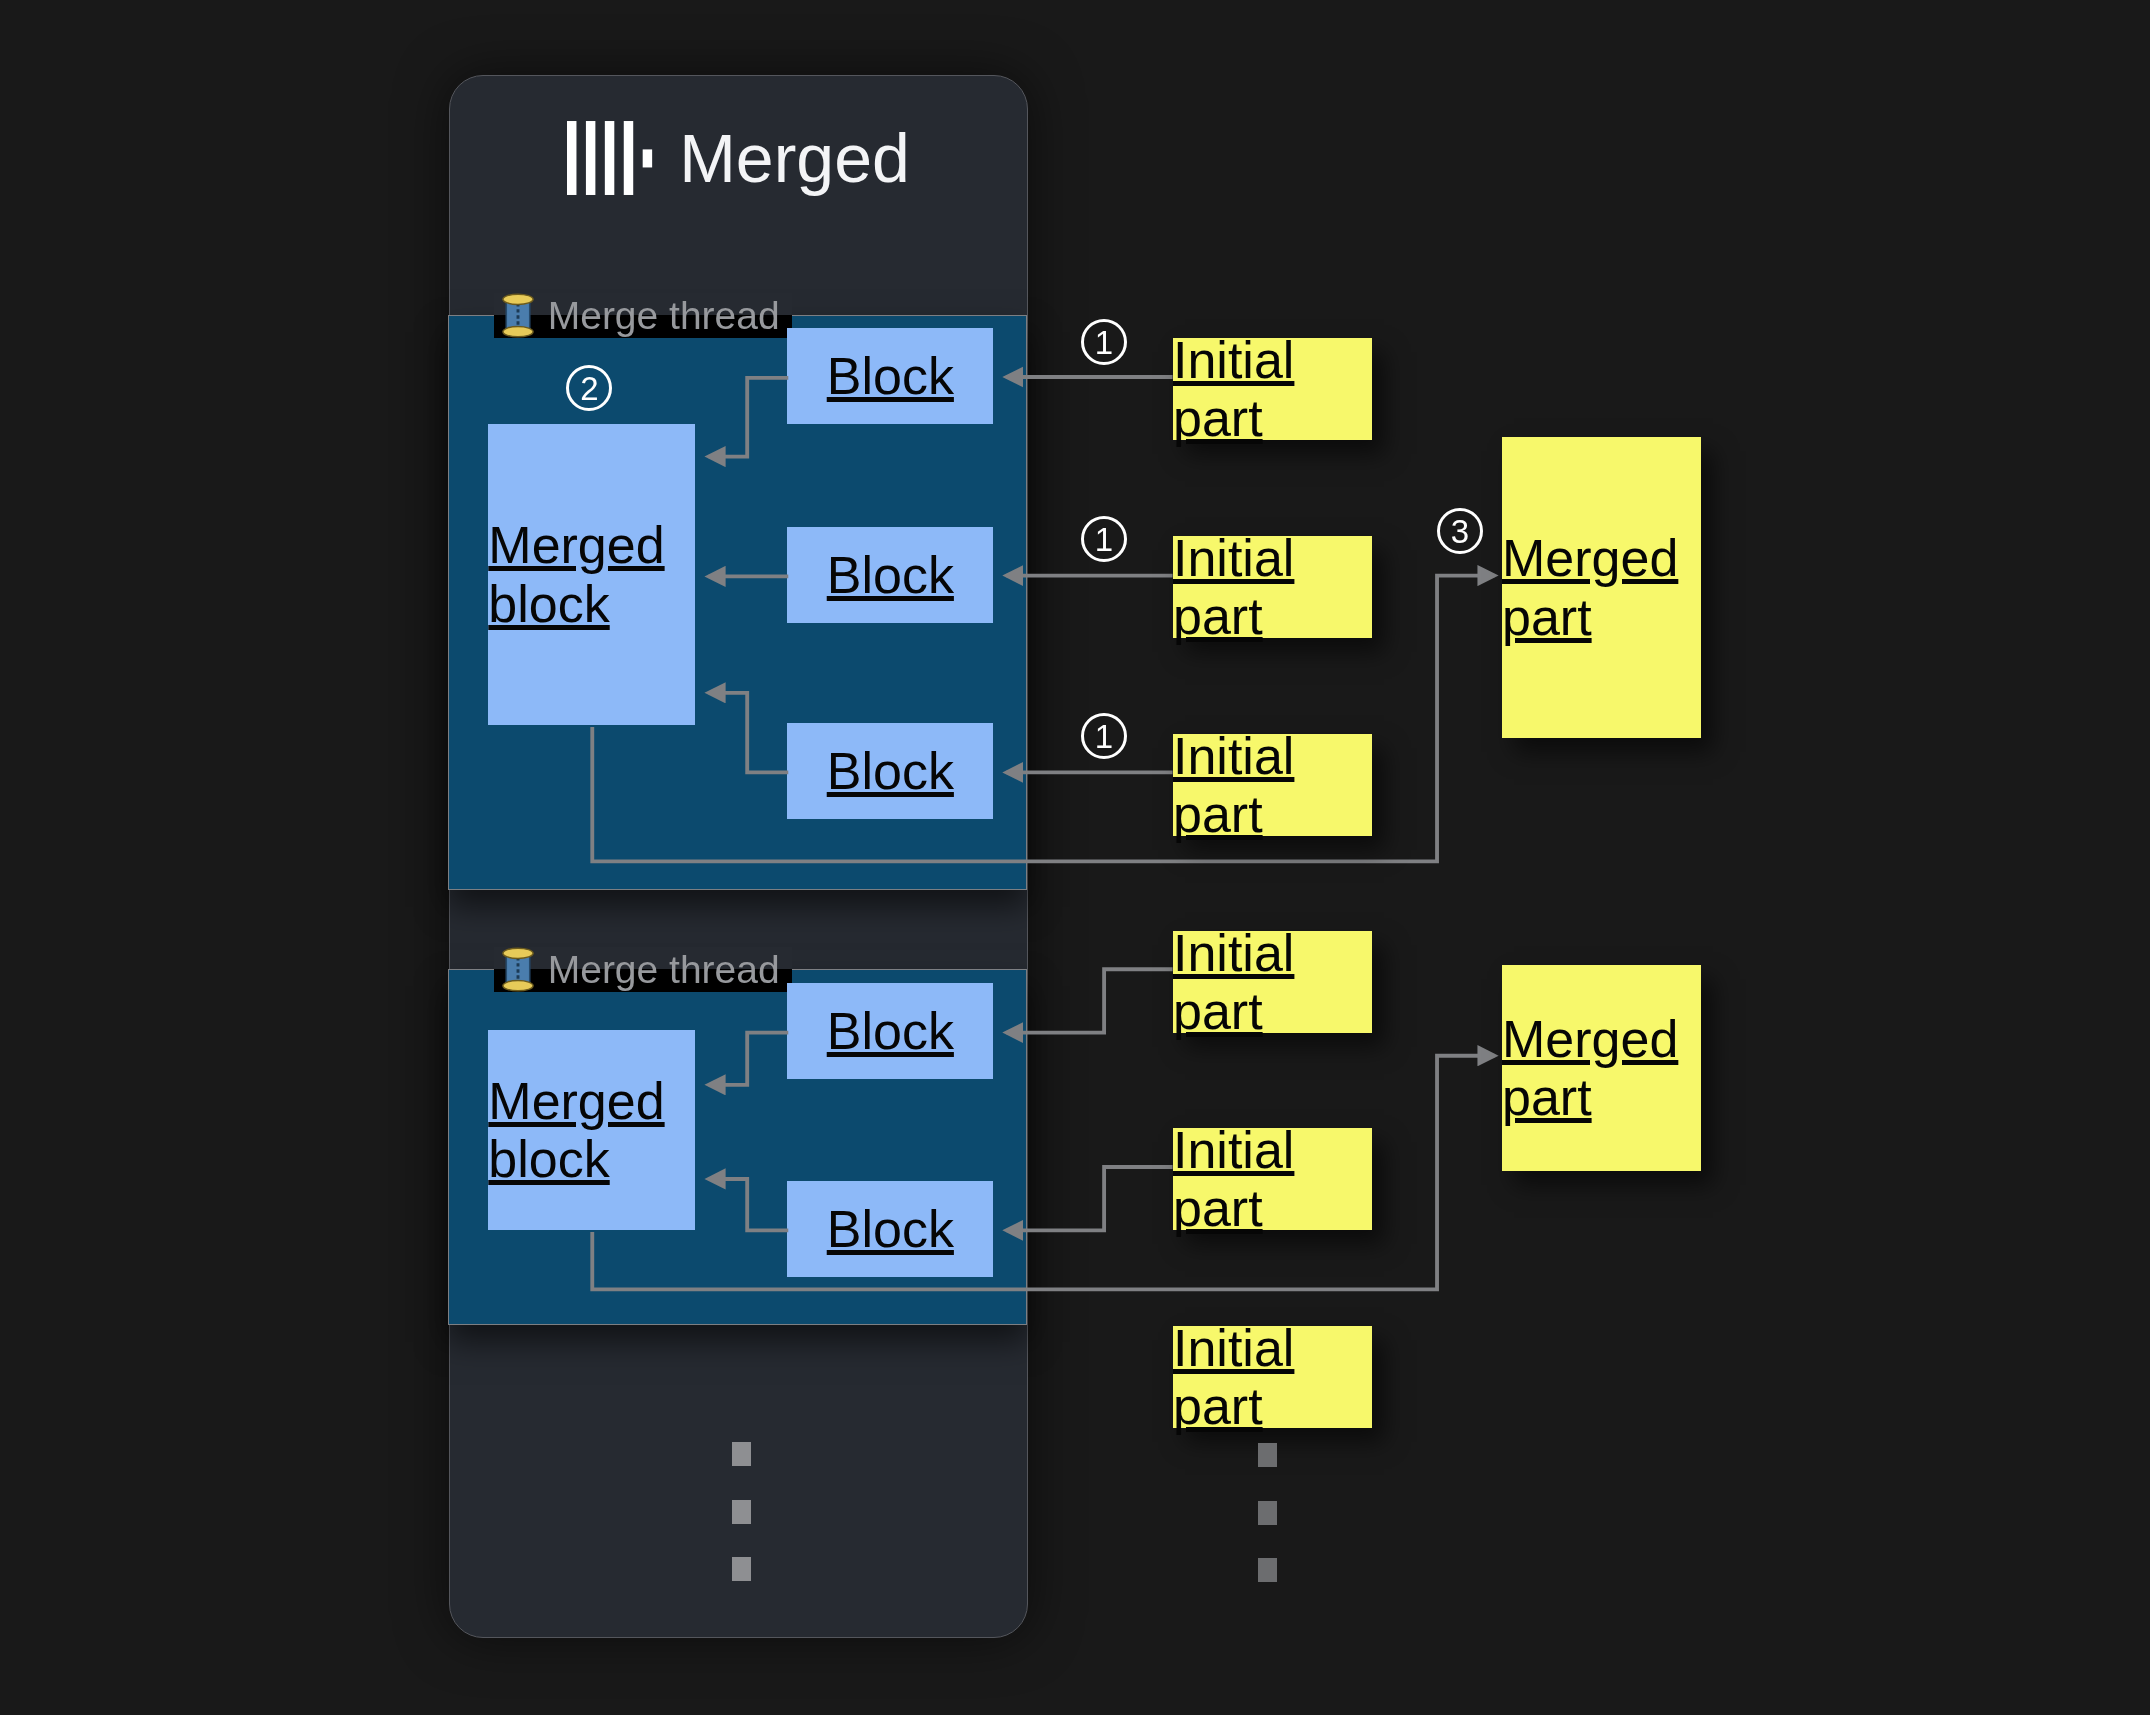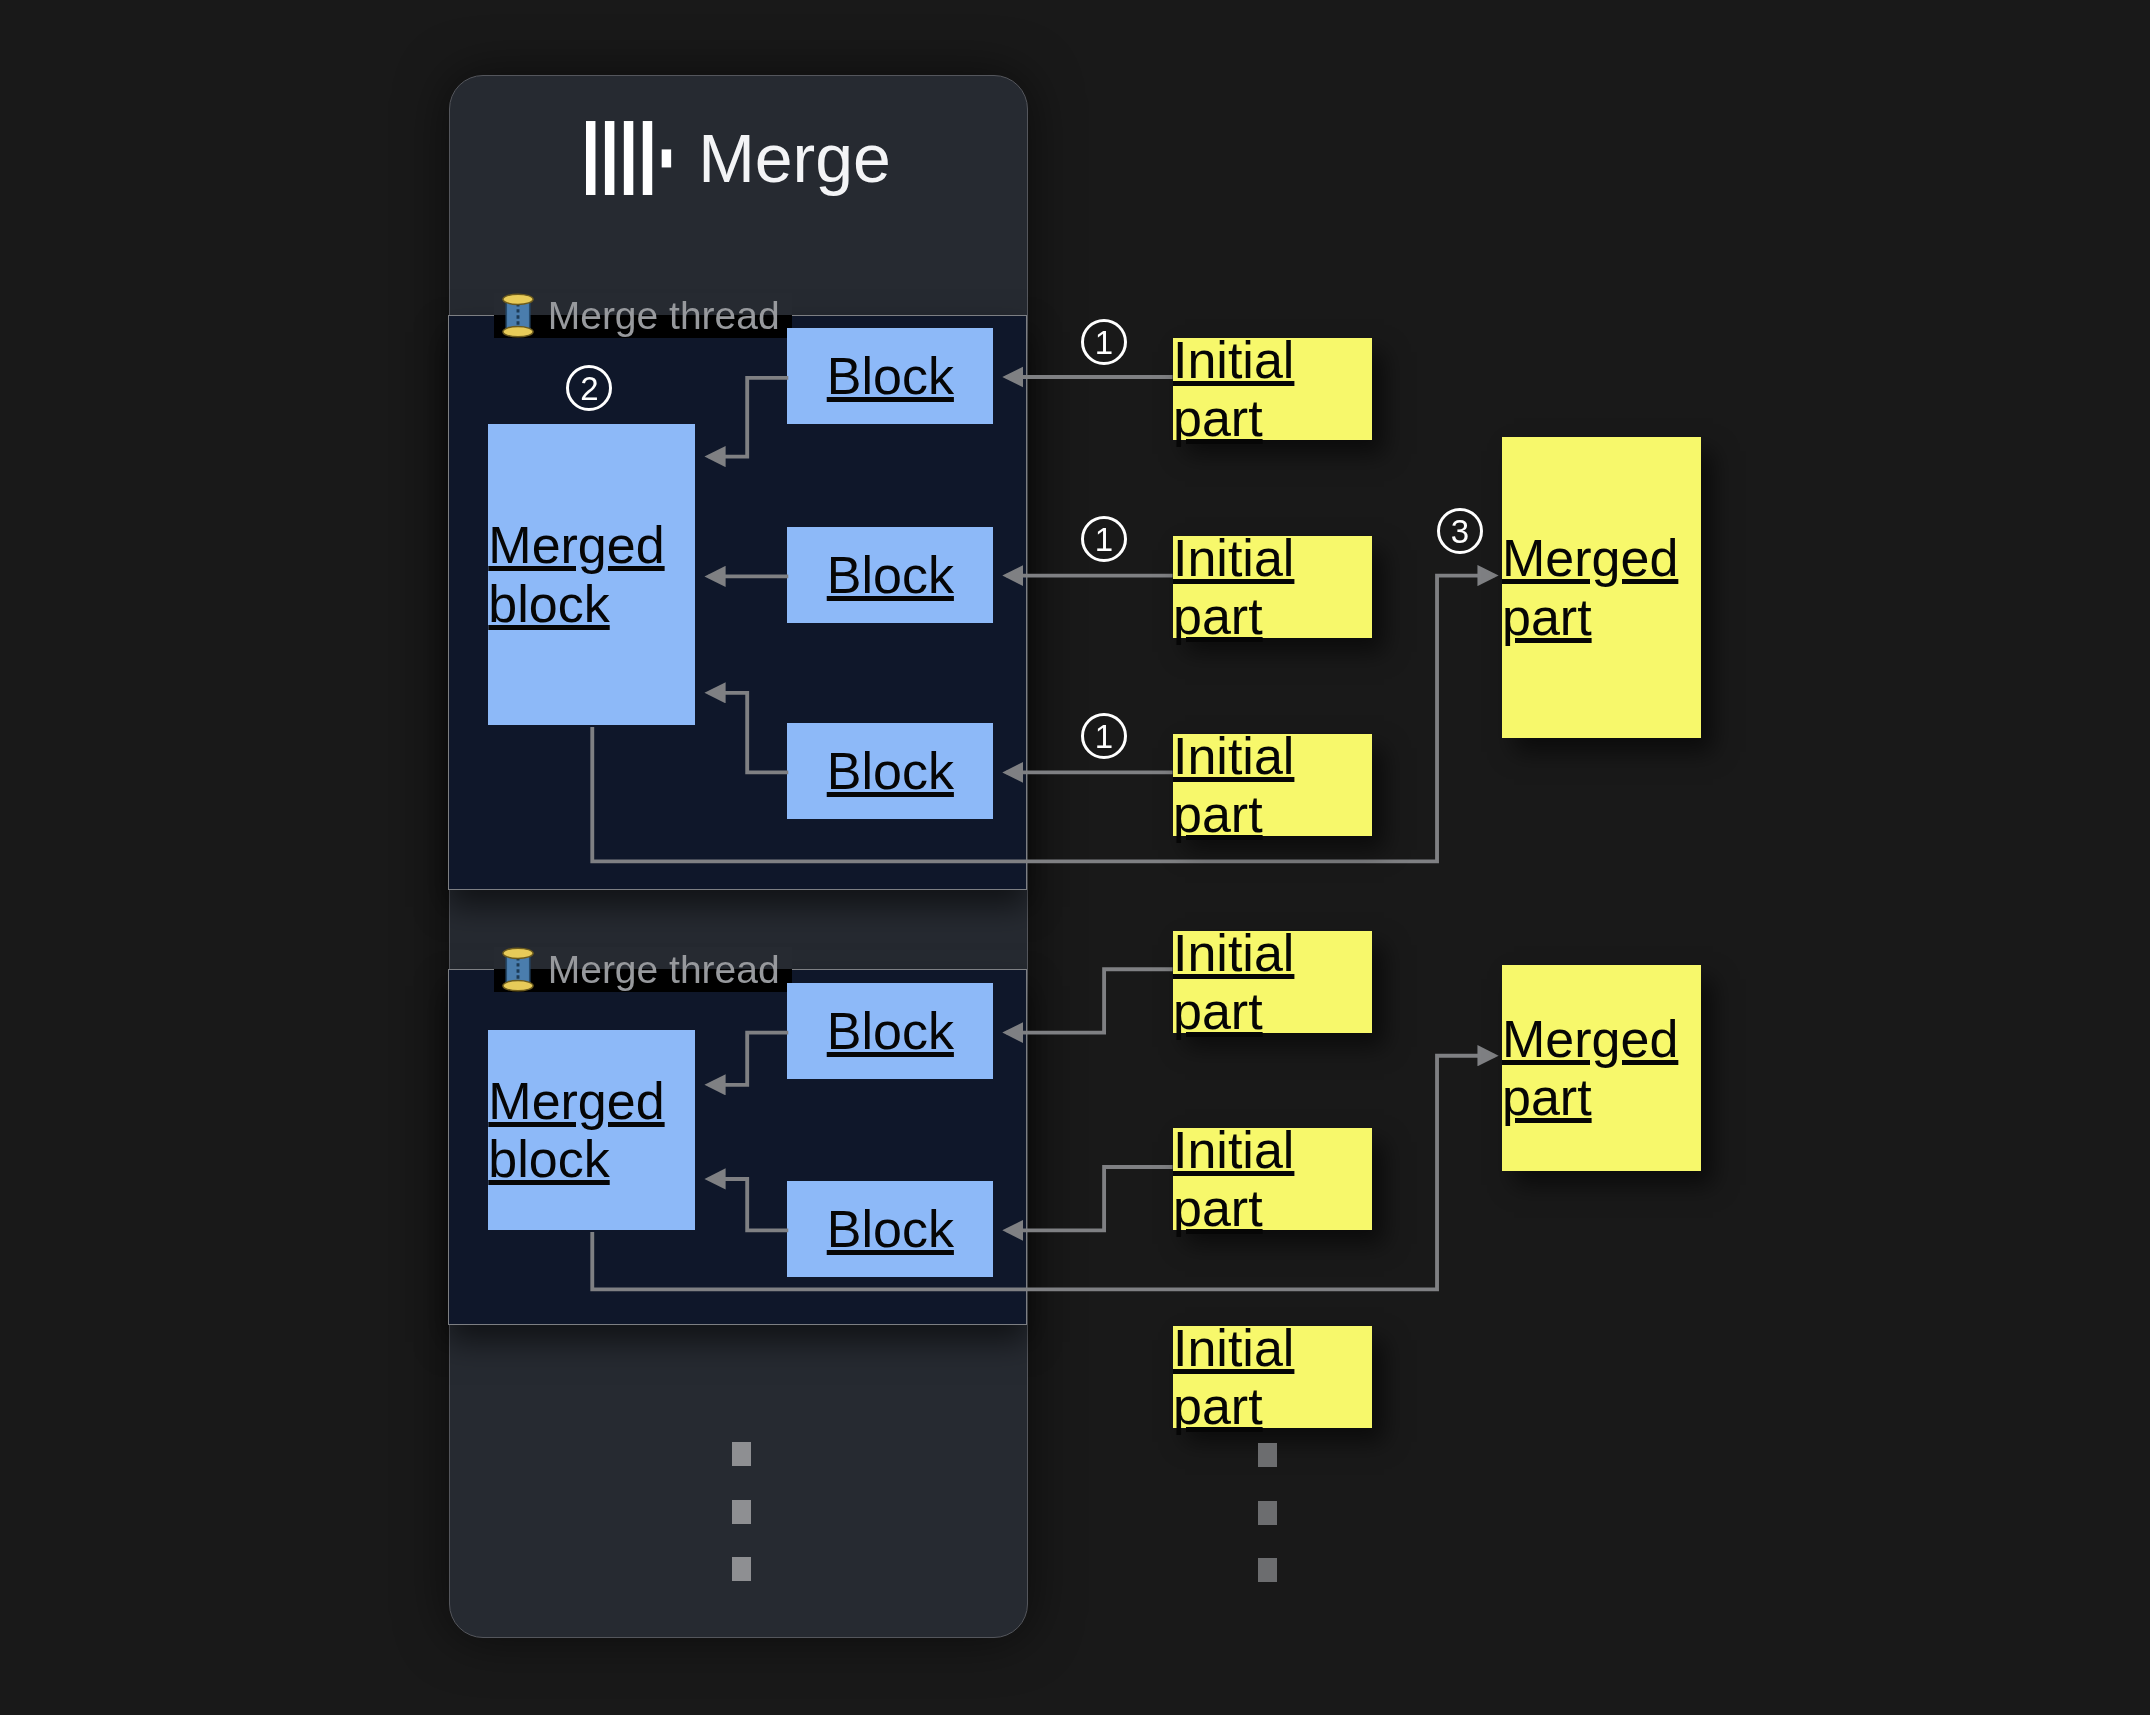--- a/index.html
+++ b/index.html
@@ -11,21 +11,21 @@
     background:#262a31;border:1.7px solid #54565c;border-radius:34px;
     box-shadow:0 0 51px rgba(0,0,0,.55);z-index:1;}
 
   .server-title{position:absolute;left:0;right:0;top:43px;height:77px;
     display:flex;align-items:center;justify-content:center;gap:26px;}
   .server-title .title-text{color:#f3f4f6;font-size:68px;line-height:1;}
 
   .ch-logo{display:block;}
 
   
-  .thread-box{position:absolute;left:-1.7px;width:577px;background:#0f172a;
+  .thread-box{position:absolute;left:-1.7px;width:577px;background:#0c4a6e;
     border:1.7px solid #7d7f83;box-shadow:0 17px 29px rgba(0,0,0,.55);}
   .thread-box.t1{top:239px;height:573px;}
   .thread-box.t2{top:893px;height:354px;}
 
   .thread-label{position:absolute;left:45px;top:-23px;height:45px;
     display:flex;align-items:center;gap:10.3px;padding:0 12px 0 5.1px;
     background:linear-gradient(to bottom,#262a31 0 50%,#000 50% 100%);}
   .thread-label .label-text{color:#97999d;font-size:39px;line-height:1;white-space:nowrap;}
 
   
@@ -76,21 +76,21 @@
 <div class="server-panel">
 
   <div class="server-title">
     <svg class="ch-logo" width="86" height="74" viewBox="0 0 100 86">
       <rect x="0" y="0" width="11" height="86" fill="#ffffff"></rect>
       <rect x="22" y="0" width="11" height="86" fill="#ffffff"></rect>
       <rect x="44" y="0" width="11" height="86" fill="#ffffff"></rect>
       <rect x="66" y="0" width="11" height="86" fill="#ffffff"></rect>
       <rect x="88" y="33" width="11" height="21" fill="#ffffff"></rect>
     </svg>
-    <span class="title-text">Merge</span>
+    <span class="title-text">Merged</span>
   </div>
 
   <div class="thread-box t1">
     <div class="thread-label">
       <svg width="38" height="45" viewBox="0 0 34 40">
         <rect x="6.5" y="6" width="21" height="28" fill="#4a7dad" stroke="#26496a" stroke-width="1.4"></rect>
         <line x1="17" y1="9" x2="17" y2="31" stroke="#1c3a55" stroke-width="2.6" stroke-dasharray="3 2.4"></line>
         <ellipse cx="17" cy="5.5" rx="13.5" ry="4.6" fill="#e7cb59" stroke="#6b5a1d" stroke-width="1.3"></ellipse>
         <ellipse cx="17" cy="34.5" rx="13.5" ry="4.6" fill="#e7cb59" stroke="#6b5a1d" stroke-width="1.3"></ellipse>
       </svg>

